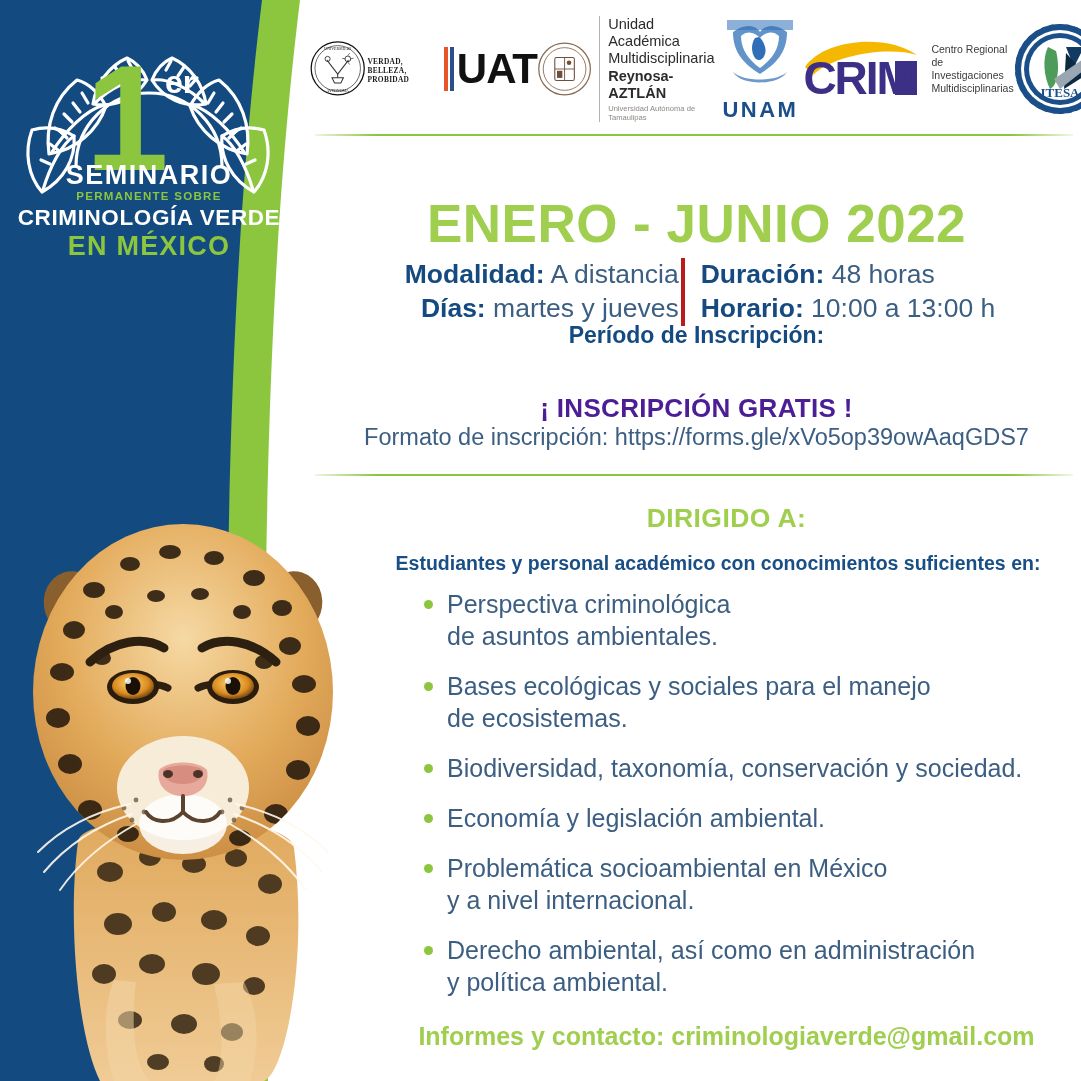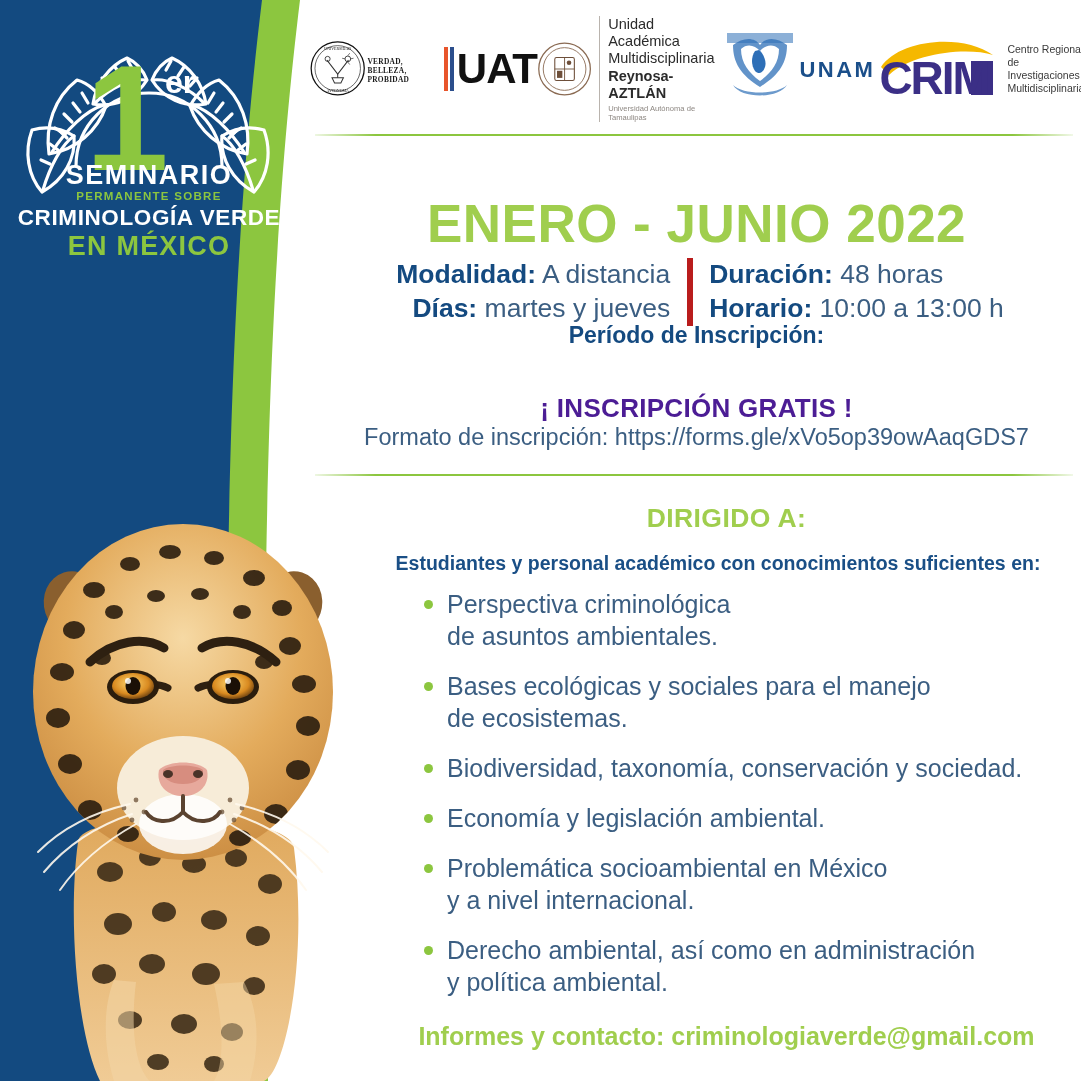--- a/index.html
+++ b/index.html
@@ -40,21 +40,21 @@
   .iuat{display:flex;align-items:center;font-size:42px;font-weight:bold;color:#111;letter-spacing:-1px;}
   .iuat .bars{display:inline-flex;margin-right:3px;}
   .iuat .bars i{display:block;width:4px;height:44px;}
 
   .uam{display:flex;align-items:center;}
   .uam .txt{margin-left:7px;border-left:1px solid #b9b3ad;padding-left:8px;}
   .uam .l1,.uam .l2,.uam .l3{font-size:14.5px;color:#2b2b2b;line-height:1.18;}
   .uam .l3{font-weight:bold;}
   .uam .l4{font-size:7.6px;color:#8d8782;margin-top:2px;}
 
-  .unam{display:flex;align-items:center;}
+  .unam{display:flex;flex-direction:column;align-items:center;}
   .unam .word{font-size:22px;font-weight:bold;color:#1b4f8a;letter-spacing:2.5px;margin-top:1px;}
 
   .crim{display:flex;align-items:center;}
   .crim .mark{position:relative;width:126px;height:64px;}
   .crim .cw{font-size:46px;font-weight:bold;color:#3b2f86;letter-spacing:-2px;position:absolute;left:4px;top:14px;}
   .crim .txt{margin-left:6px;font-size:10.5px;color:#3a3a3a;line-height:1.25;}
 
   .itesa{width:92px;height:92px;}
 
   
@@ -63,21 +63,21 @@
   .rule .b{height:2px;margin-top:1px;background:linear-gradient(to right,rgba(19,74,128,.12),#1b5party 0,#134A80 8%,#134A80 92%,rgba(19,74,128,.1));}
   #rule-top{top:134px;}
   #rule-mid{top:474px;}
 
   
   .headline{position:absolute;left:320px;top:193px;width:753px;text-align:center;
             font-size:53px;font-weight:bold;color:#A0CE4E;letter-spacing:.5px;}
 
   .twocol{position:absolute;left:330px;top:258px;width:740px;display:flex;justify-content:center;}
   .col{font-size:26.5px;color:#3b5e82;line-height:1.28;}
-  .col.left{text-align:right;padding-right:17px;border-right:6px solid #b91c1c;}
+  .col.left{text-align:right;padding-right:2px;border-right:4px solid #b91c1c;}
   .col.right{text-align:left;padding-left:16px;}
   .col b{color:#144A80;font-weight:bold;}
 
   .period{position:absolute;left:320px;top:322px;width:753px;text-align:center;
           font-size:23px;font-weight:bold;color:#144A80;}
   .period-dates{position:absolute;left:320px;top:352px;width:753px;text-align:center;
           font-size:23px;color:#3b5e82;}
   .free{position:absolute;left:320px;top:393px;width:753px;text-align:center;
           font-size:26px;font-weight:bold;color:#4c1d95;letter-spacing:.3px;}
   .formato{position:absolute;left:320px;top:424px;width:753px;text-align:center;

